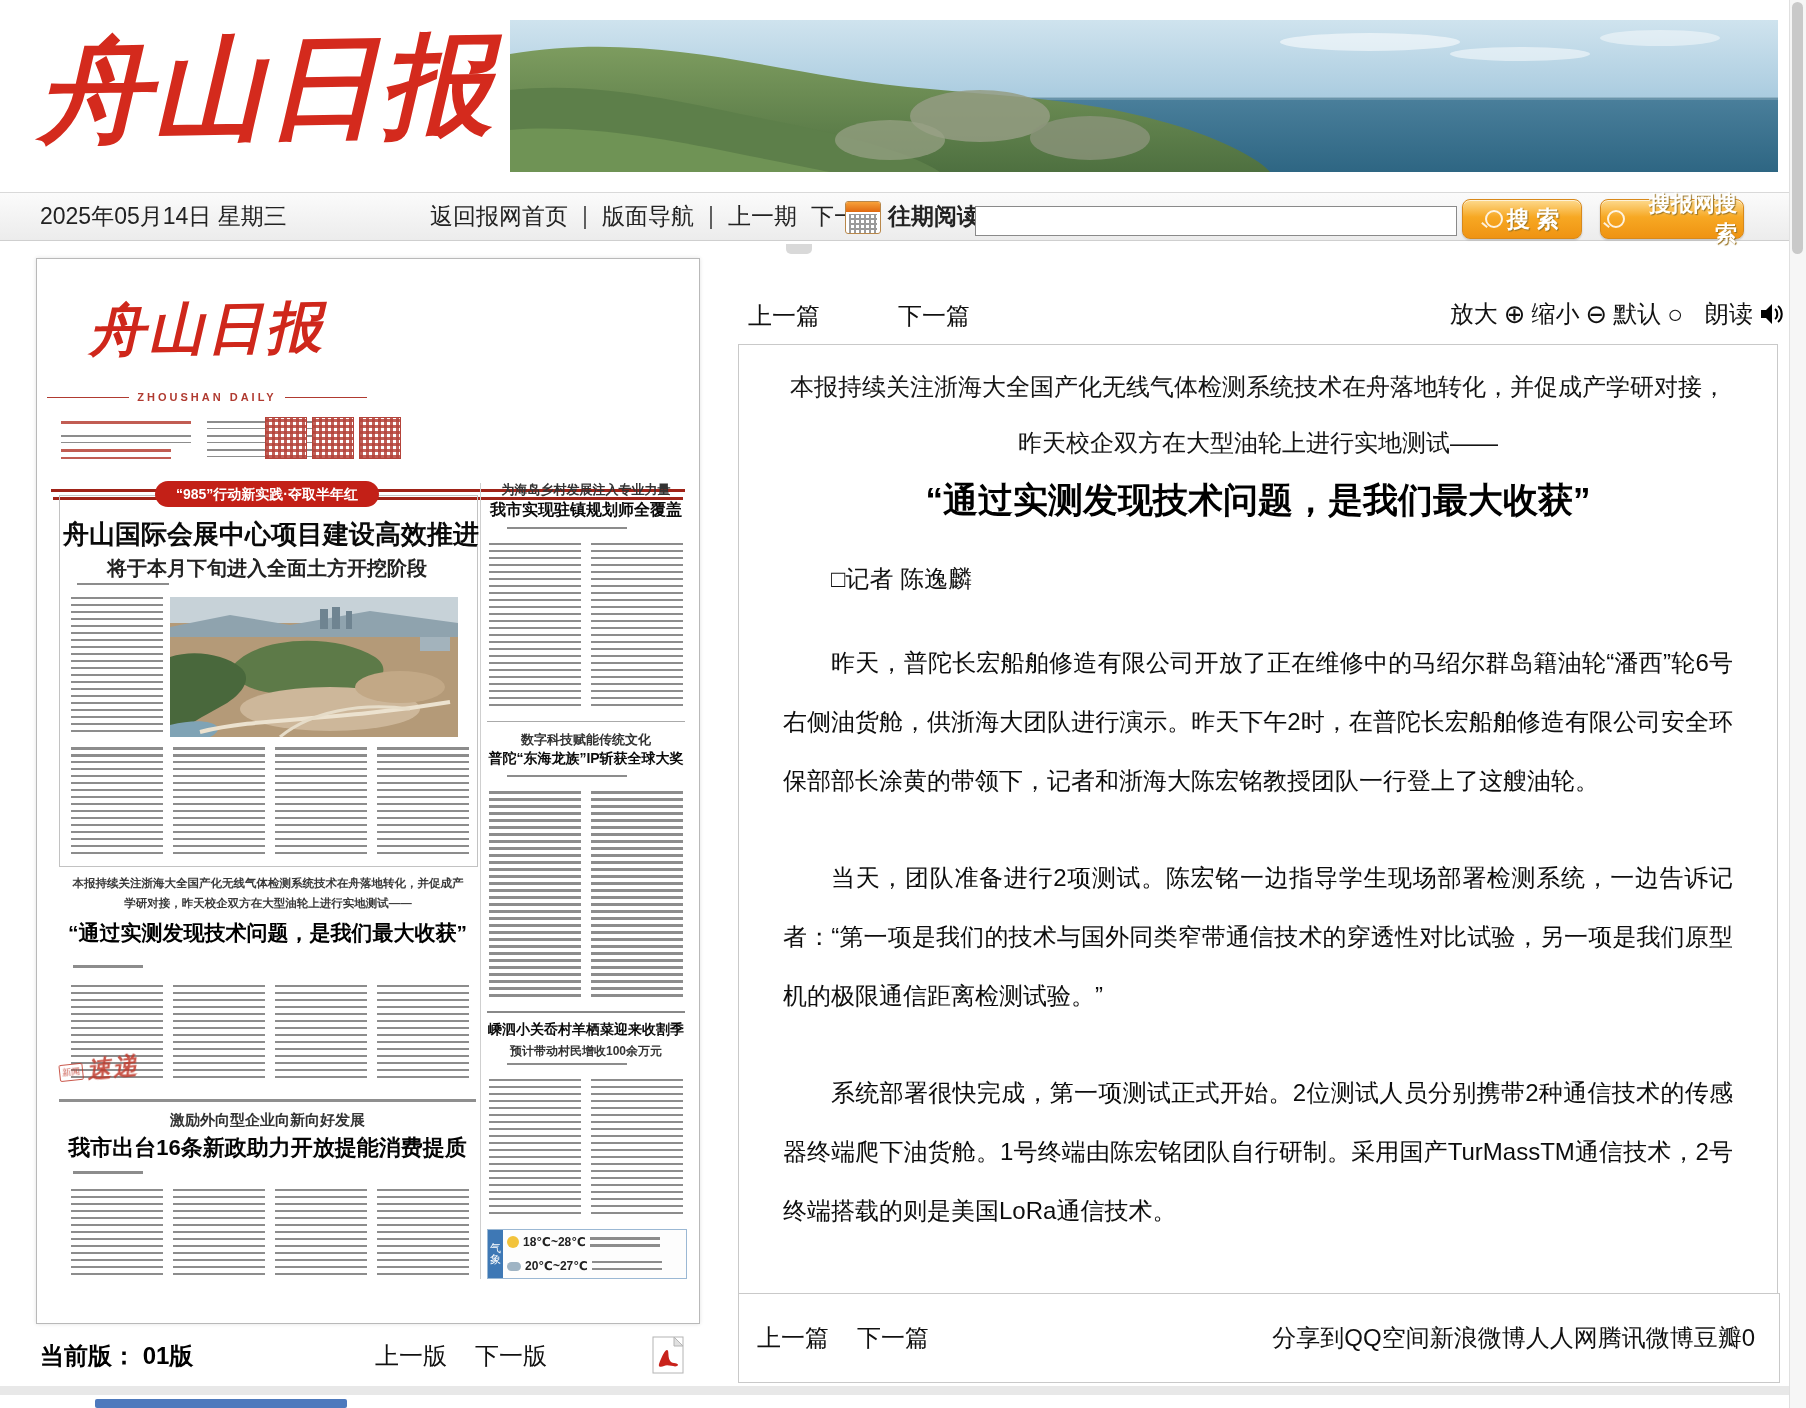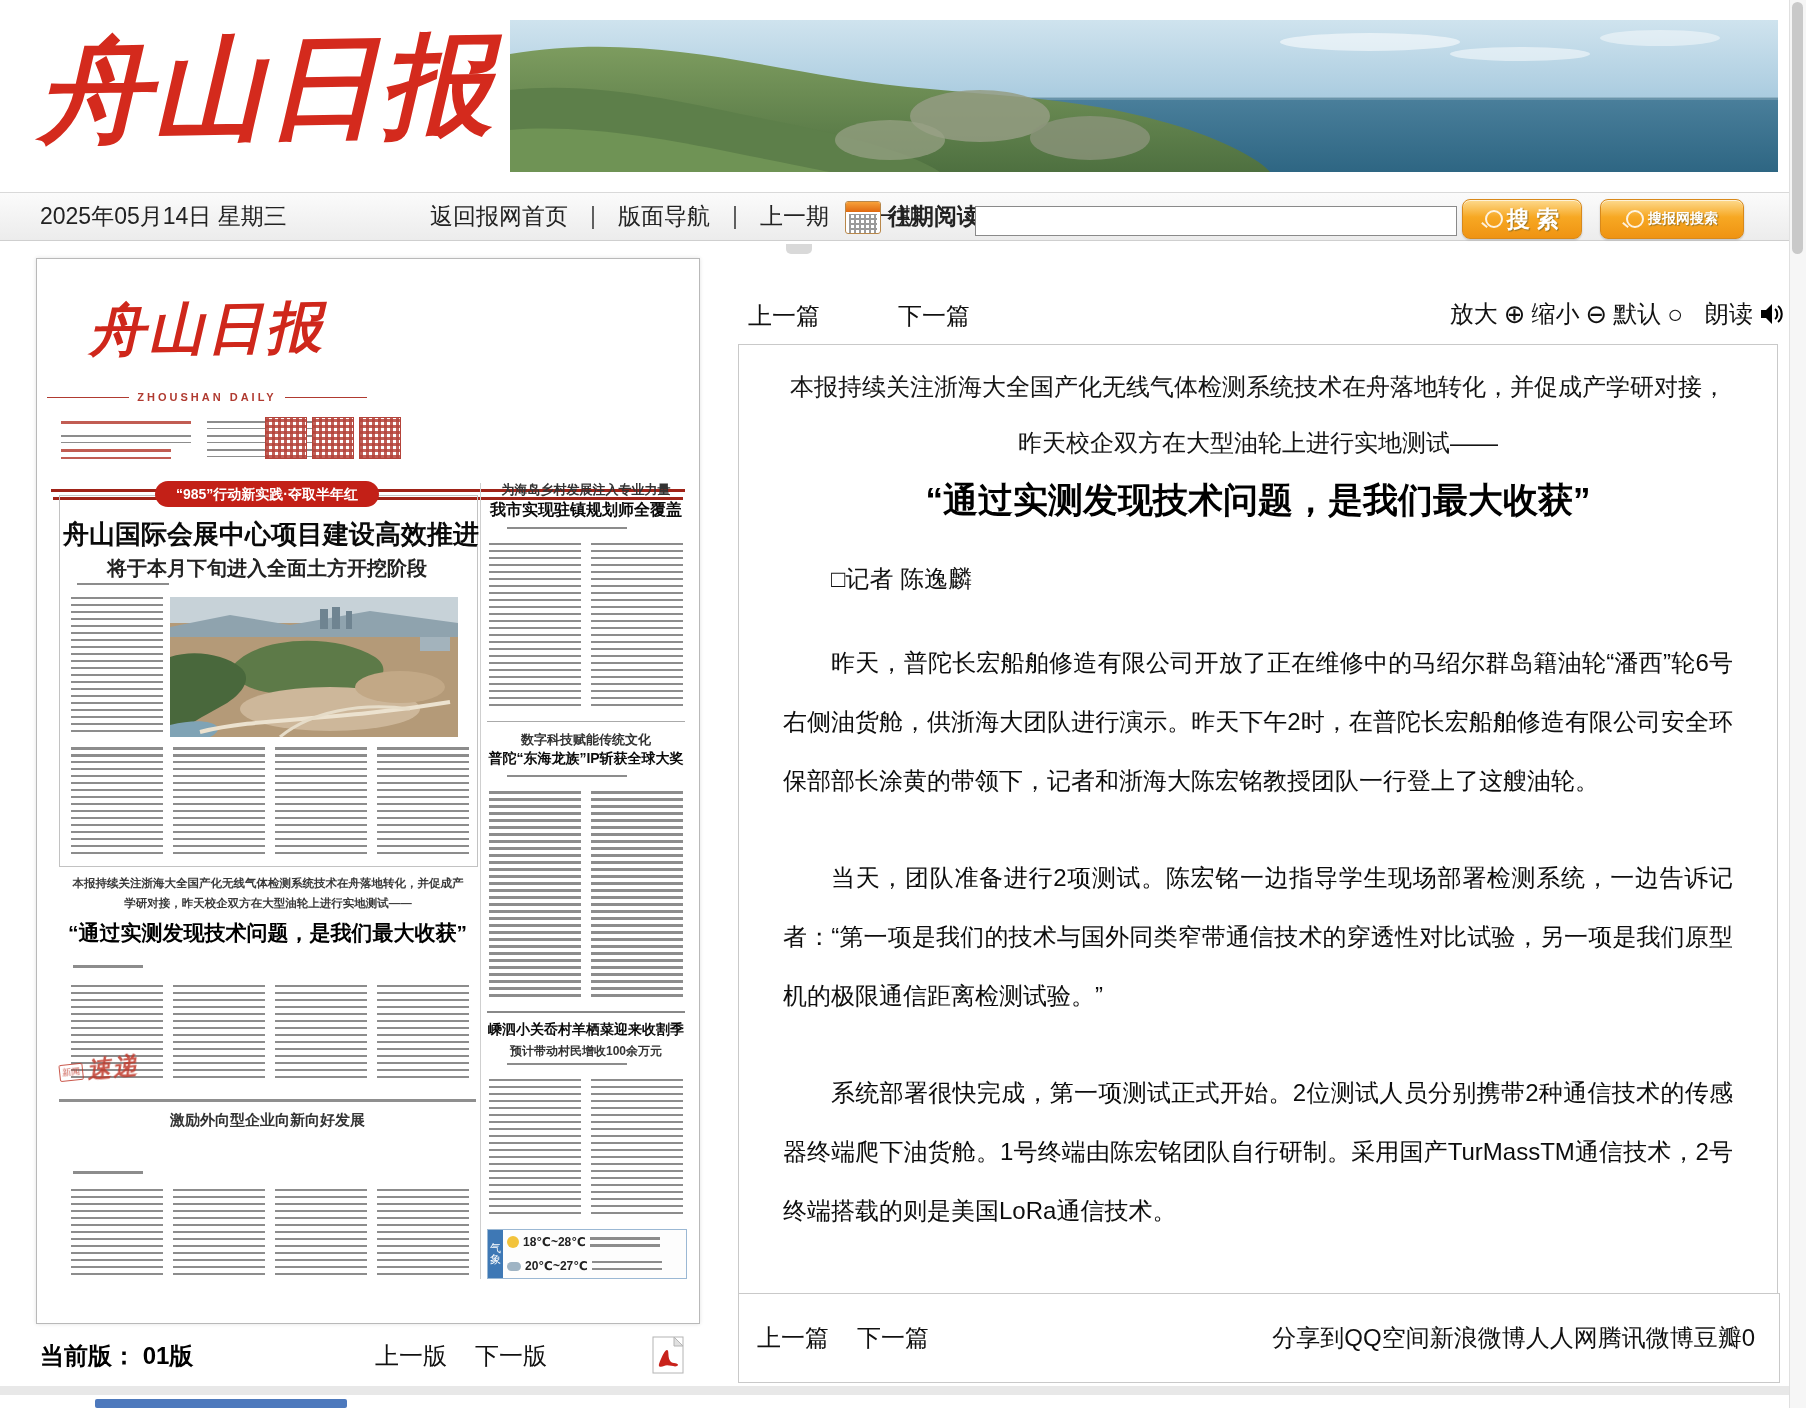--- a/index.html
+++ b/index.html
@@ -13,21 +13,21 @@
     font-size:112px;font-weight:bold;font-style:italic;color:#d42a1d;letter-spacing:2px;
     transform:rotate(-1deg);}
   .banner{left:510px;top:20px;width:1268px;height:152px;overflow:hidden;}
 
   
   .navbar{left:0;top:192px;width:1806px;height:47px;
     background:linear-gradient(#fbfbfb,#ececec);
     border-top:1px solid #d9d9d9;border-bottom:1px solid #cfcfcf;}
   .navbar .item{position:absolute;line-height:47px;font-size:23px;color:#222;}
   .nav-date{left:40px;}
-  .nav-links{left:430px;display:flex;gap:22px;}
+  .nav-links{left:430px;display:flex;gap:14px;}
   .nav-links .sep{color:#555;}
   .cal-icon{left:845px;top:8px;width:34px;height:31px;border:1px solid #b8874a;background:#fff;
     border-radius:3px;overflow:hidden;}
   .cal-icon .cal-top{height:10px;background:linear-gradient(#f7a13a,#e06910);}
   .cal-icon .cal-grid{height:21px;margin:2px 3px 0 3px;
     background-image:repeating-linear-gradient(90deg,#9a9a9a 0 2px,transparent 2px 5px),
                      repeating-linear-gradient(0deg,#9a9a9a 0 2px,transparent 2px 5px);}
   .nav-archive{left:888px;color:#c00;font-weight:bold;}
   .search-input{left:975px;top:13px;width:468px;height:28px;border:1px solid #8a8a8a;
     background:#fff;font-size:20px;padding:0 6px;}
@@ -168,21 +168,21 @@
   <div class="abs cal-icon">
     <div class="cal-top"></div>
     <div class="cal-grid"></div>
   </div>
   <a class="item nav-archive">往期阅读</a>
   <input class="abs search-input" value="" style="">
   <button class="btn-orange" style="left:1462px;width:120px;">
     <span class="mag"></span>
     <span>搜 索</span>
   </button>
-  <button class="btn-orange" style="left:1600px;width:144px;font-size:14px;text-align:right;">
+  <button class="btn-orange" style="left:1600px;width:144px;font-size:22px;text-align:right;">
     <span class="mag"></span>
     <span>搜报网搜索</span>
   </button>
 </div>
 
 <div class="abs collapsed-tab"></div>
 
 <div class="abs paper">
 
   <div class="abs p-logo">舟山日报</div>
@@ -247,20 +247,21 @@
   <div class="abs mt" style="left:136px;top:726px;width:92px;height:96px;"></div>
   <div class="abs mt" style="left:238px;top:726px;width:92px;height:96px;"></div>
   <div class="abs mt" style="left:340px;top:726px;width:92px;height:96px;"></div>
   <div class="abs stamp">
     <span class="sbox">新闻</span>
     <span class="sscript">速递</span>
   </div>
 
   <div class="abs" style="left:22px;top:840px;width:417px;height:3px;background:#8f8f8f;"></div>
   <div class="abs b-kicker">激励外向型企业向新向好发展</div>
+  <div class="abs b-title">我市出台16条新政助力开放提能消费提质</div>
   <div class="abs mt" style="left:36px;top:912px;width:70px;height:6px;"></div>
   <div class="abs mt" style="left:34px;top:930px;width:92px;height:88px;"></div>
   <div class="abs mt" style="left:136px;top:930px;width:92px;height:88px;"></div>
   <div class="abs mt" style="left:238px;top:930px;width:92px;height:88px;"></div>
   <div class="abs mt" style="left:340px;top:930px;width:92px;height:88px;"></div>
 
   <div class="abs" style="left:443px;top:224px;width:1px;height:796px;background:#cfcfcf;"></div>
   <div class="abs r-kicker">为海岛乡村发展注入专业力量</div>
   <div class="abs r-title" style="top:241px;">我市实现驻镇规划师全覆盖</div>
   <div class="abs mt" style="left:470px;top:268px;width:120px;height:6px;"></div>

